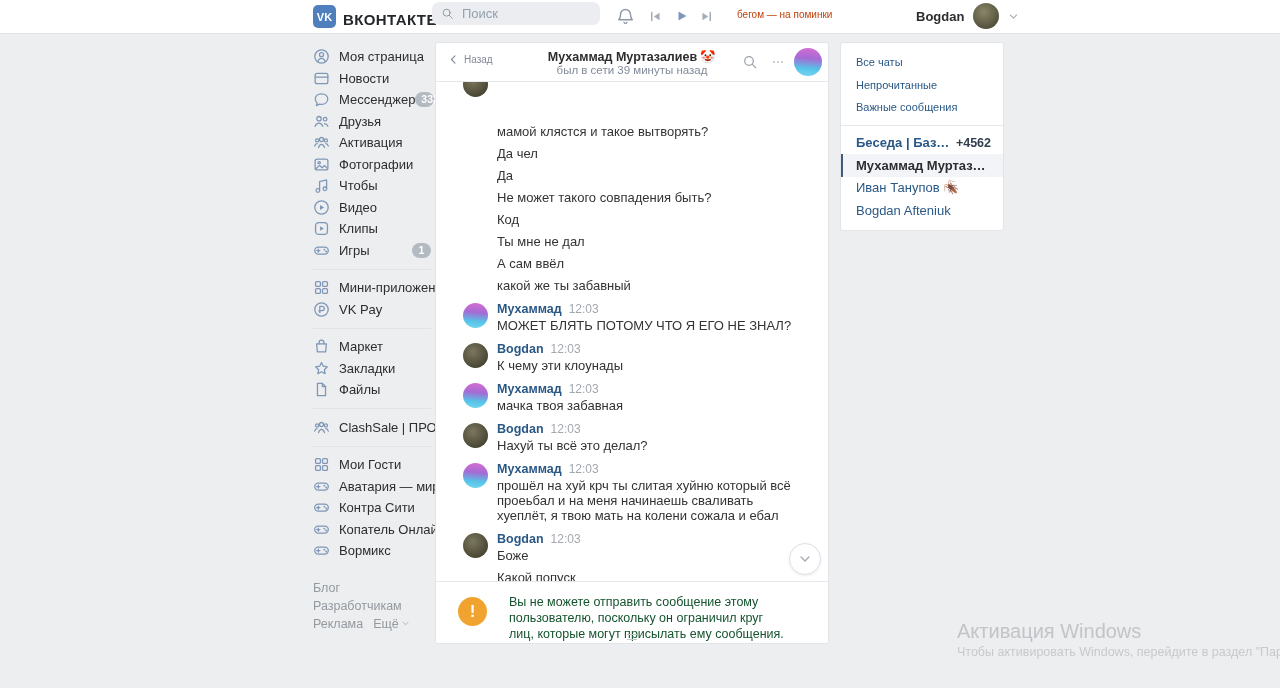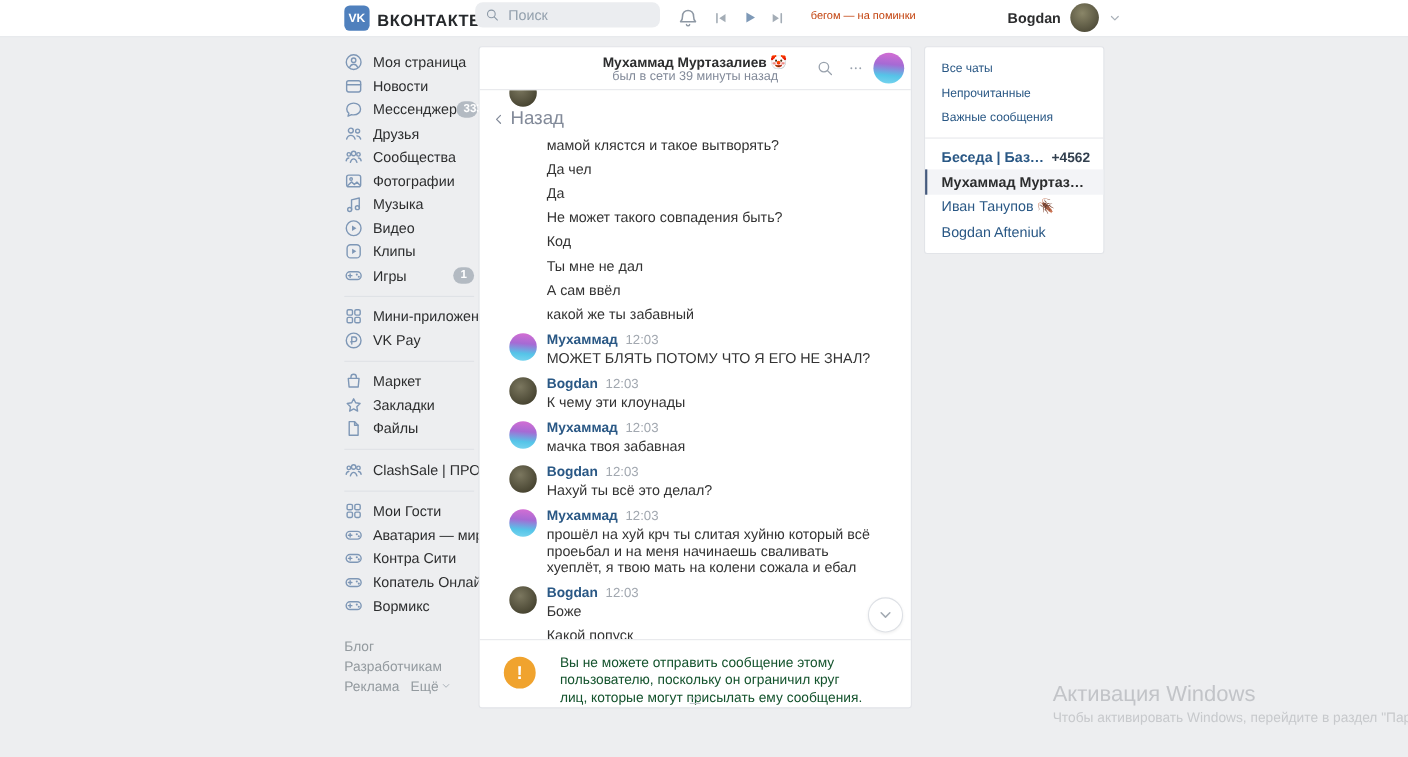--- a/index.html
+++ b/index.html
@@ -40,21 +40,21 @@
   .side-div{height:1px;background:#dfe2e6;margin:7.5px 0;}
   .side-footer{margin-top:17px;font-size:12.5px;color:#939a9f;line-height:18px;width:130px;}
   .side-footer span{margin-right:10px;cursor:pointer;white-space:nowrap;display:inline-block;}
   .foot-chev{width:9px;height:9px;display:inline-flex;color:#aab1b9;margin-left:2px;}
 
   
   .chat-panel{position:absolute;left:435px;top:42px;width:394px;height:602px;background:#fff;
     border:1px solid #e2e4e8;border-radius:3px;box-sizing:border-box;}
   .chat-header{height:38px;border-bottom:1px solid #e7e8ec;position:relative;}
   .back-btn{position:absolute;left:12px;top:11px;display:flex;align-items:center;gap:5px;cursor:pointer;
-    color:#828a99;font-size:17px;margin-top:44px;}
+    color:#828a99;font-size:10px;}
   .back-btn .ic{width:11px;height:11px;display:flex;}
   .chat-title{position:absolute;left:0;right:0;top:6px;text-align:center;font-size:12.5px;
     font-weight:700;color:#2c2d2e;}
   .chat-sub{position:absolute;left:0;right:0;top:21px;text-align:center;font-size:11.5px;color:#828a99;}
   .chat-srch{position:absolute;left:306px;top:11px;width:16px;height:16px;color:#99a2ad;cursor:pointer;display:flex;}
   .chat-dots{position:absolute;left:334px;top:13px;width:16px;height:12px;color:#99a2ad;cursor:pointer;display:flex;}
   .chat-hava{position:absolute;left:358px;top:5px;width:28px;height:28px;border-radius:50%;cursor:pointer;}
 
   .msgs{height:499px;overflow:hidden;padding:0 20px 0 27px;box-sizing:border-box;}
   .msg-group{display:flex;margin-top:3px;}
@@ -205,41 +205,41 @@
     </div>
     <div class="side-item">
       <span class="side-icon">
         <svg viewBox="0 0 16 16" fill="none" stroke="currentColor" stroke-width="1.2" stroke-linecap="round" stroke-linejoin="round">
           <circle cx="8" cy="5.2" r="1.9"></circle>
           <circle cx="3.9" cy="6" r="1.5"></circle>
           <circle cx="12.1" cy="6" r="1.5"></circle>
           <path d="M5.2 12.8c.6-2 1.6-3 2.8-3s2.2 1 2.8 3M1.6 11.4c.4-1.5 1.2-2.3 2.3-2.3M14.4 11.4c-.4-1.5-1.2-2.3-2.3-2.3"></path>
         </svg>
       </span>
-      <span class="side-label">Сообщества</span>
+      <span class="side-label">Активация</span>
     </div>
     <div class="side-item">
       <span class="side-icon">
         <svg viewBox="0 0 16 16" fill="none" stroke="currentColor" stroke-width="1.2" stroke-linecap="round" stroke-linejoin="round">
           <rect x="2" y="3" width="12" height="10" rx="1.8"></rect>
           <circle cx="5.8" cy="6.4" r="1.1"></circle>
           <path d="M3 11.8l3.2-3 2.4 2.2 2.2-2 2.2 2.2"></path>
         </svg>
       </span>
       <span class="side-label">Фотографии</span>
     </div>
     <div class="side-item">
       <span class="side-icon">
         <svg viewBox="0 0 16 16" fill="none" stroke="currentColor" stroke-width="1.2" stroke-linecap="round" stroke-linejoin="round">
           <path d="M6.2 12.6V4.4l6.6-1.6v8.2"></path>
           <circle cx="4.6" cy="12.7" r="1.7"></circle>
           <circle cx="11.2" cy="11.1" r="1.7"></circle>
         </svg>
       </span>
-      <span class="side-label">Музыка</span>
+      <span class="side-label">Чтобы</span>
     </div>
     <div class="side-item">
       <span class="side-icon">
         <svg viewBox="0 0 16 16" fill="none" stroke="currentColor" stroke-width="1.2" stroke-linecap="round" stroke-linejoin="round">
           <circle cx="8" cy="8" r="6.3"></circle>
           <path d="M6.6 5.6l3.8 2.4-3.8 2.4z" fill="currentColor" stroke="none"></path>
         </svg>
       </span>
       <span class="side-label">Видео</span>
     </div>

